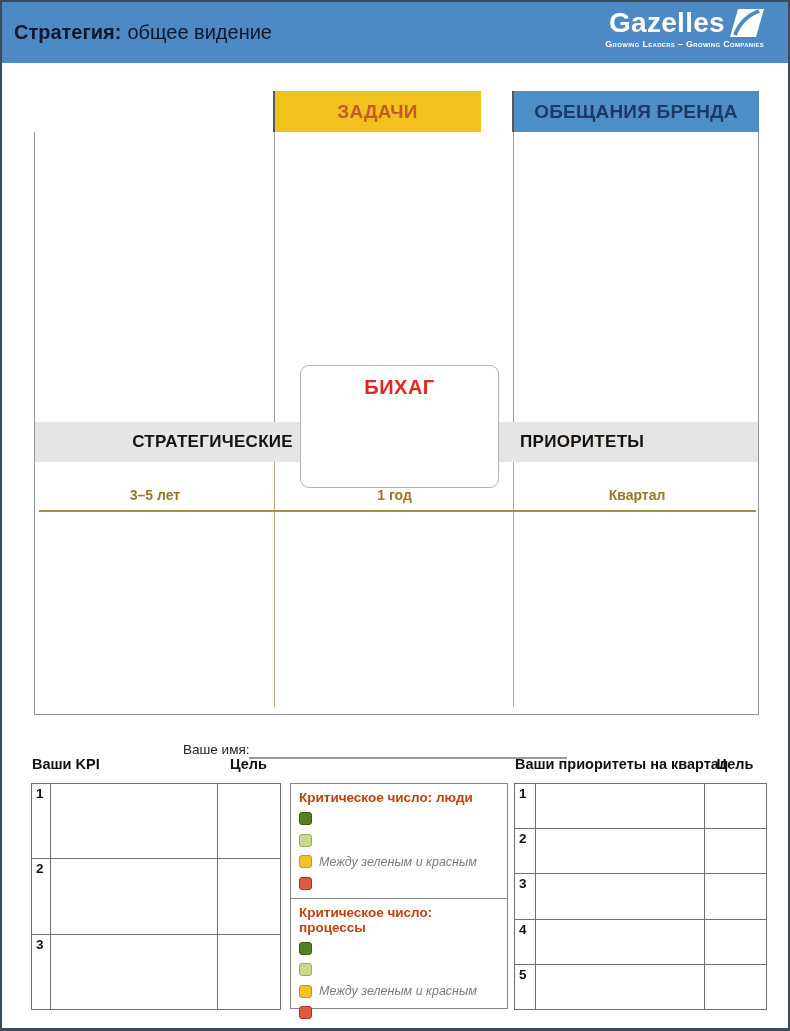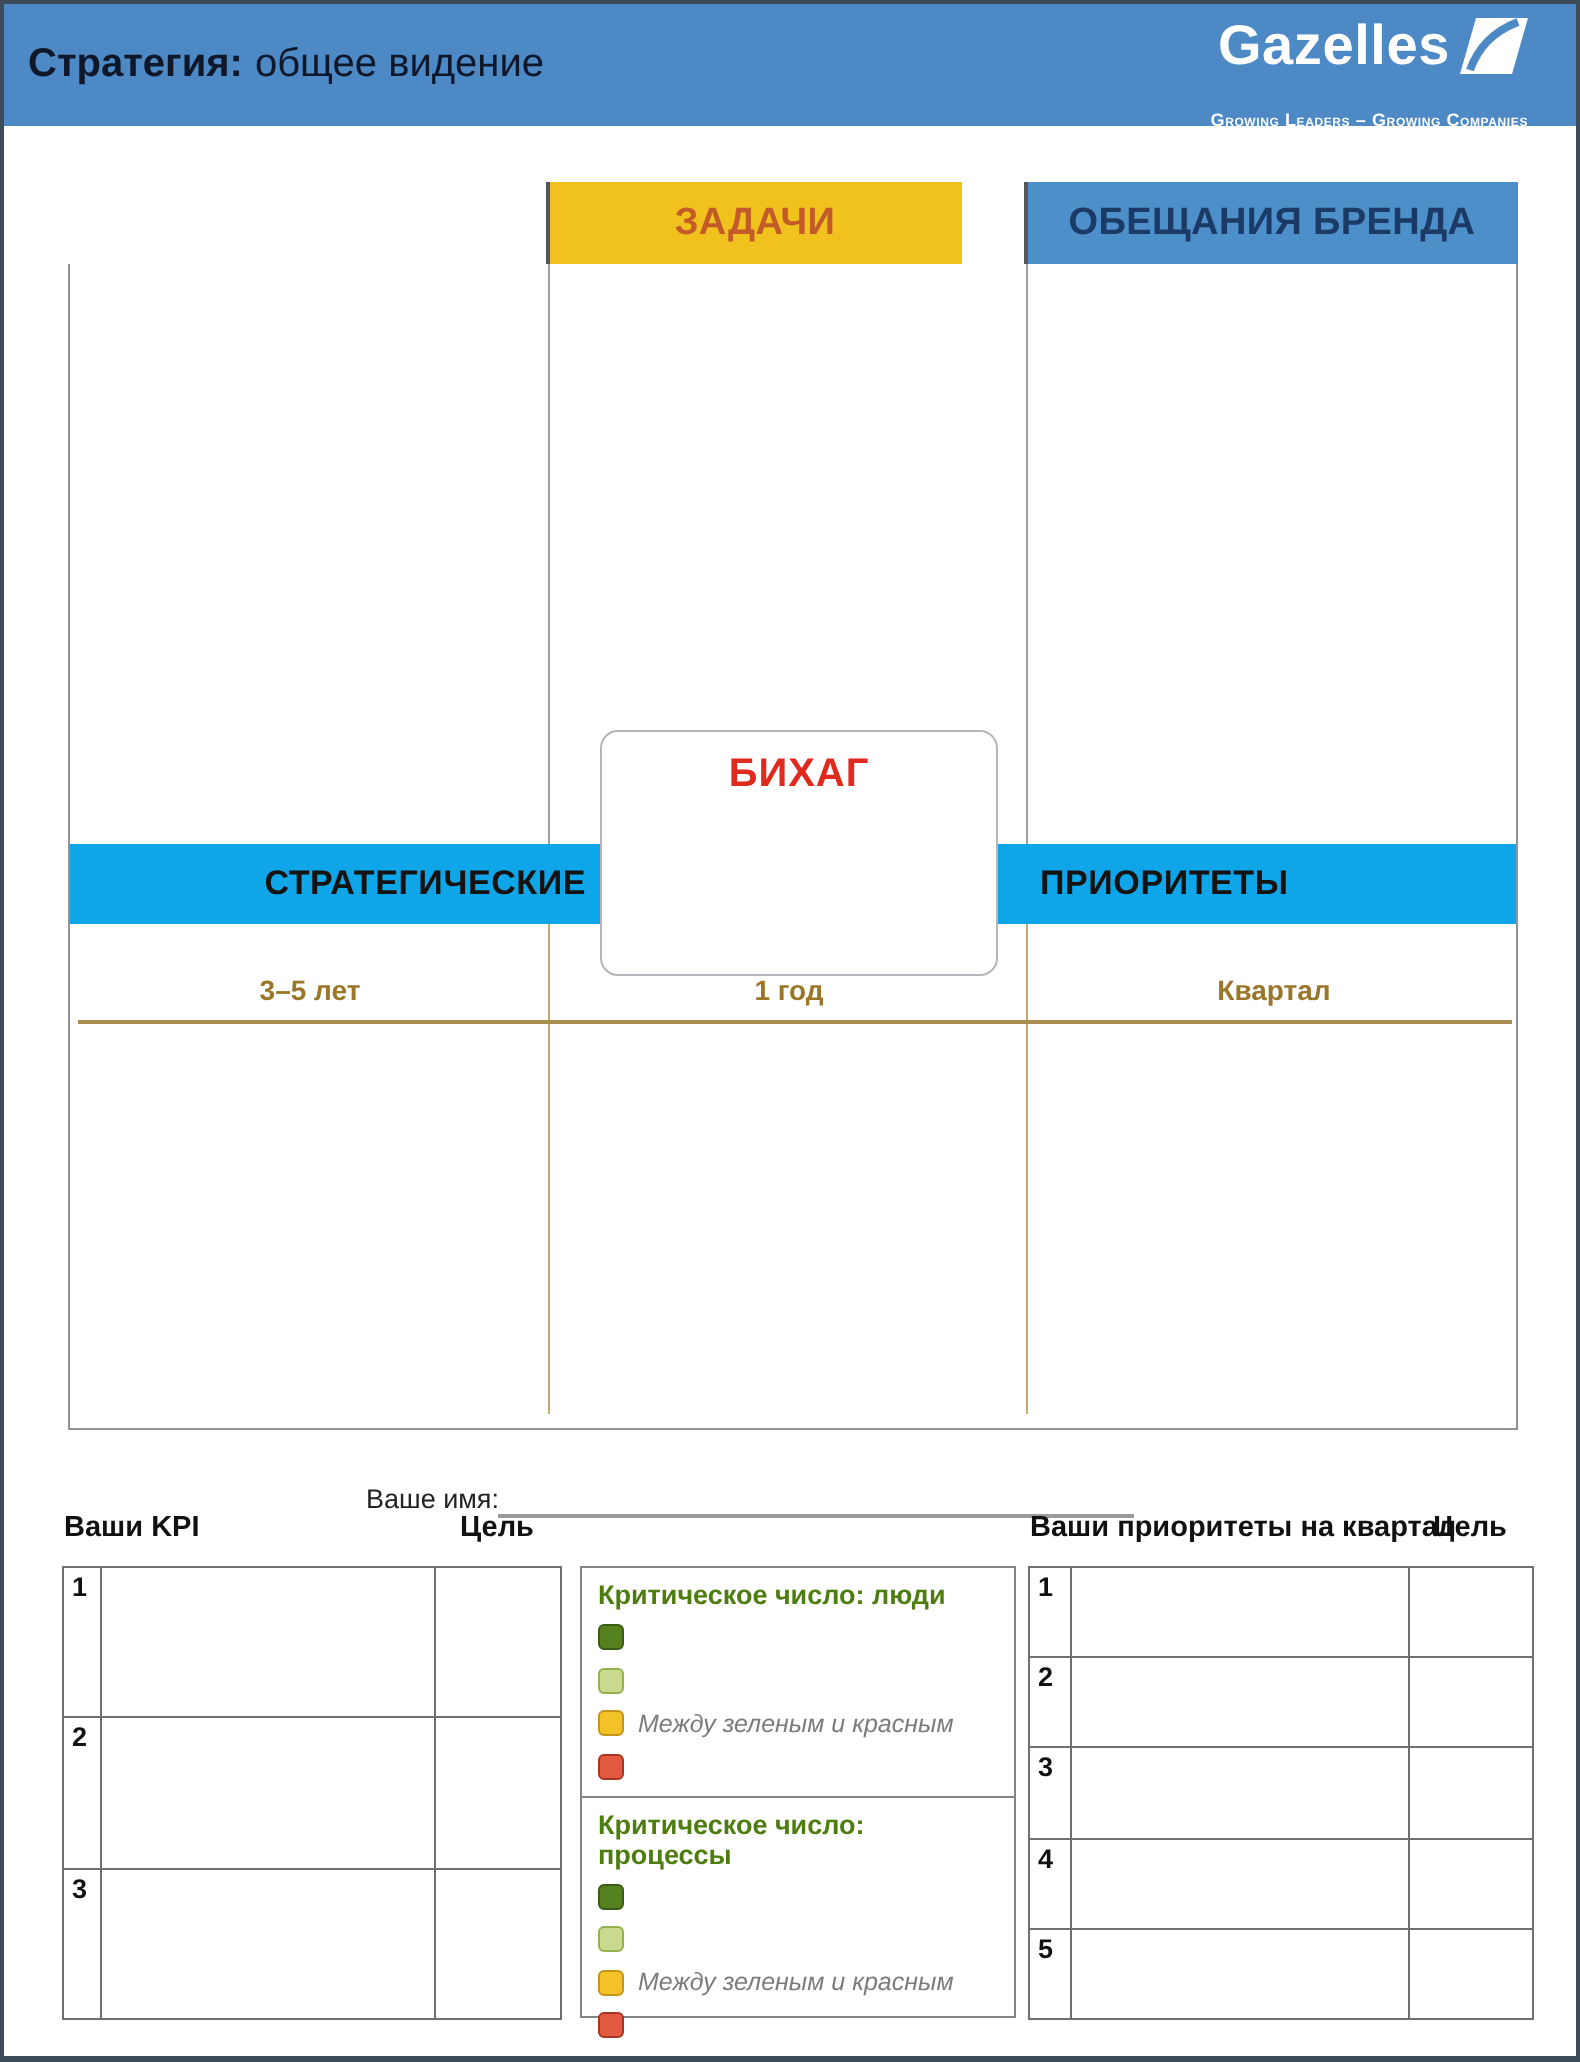--- a/index.html
+++ b/index.html
@@ -10,21 +10,21 @@
     font-family:"Liberation Sans", sans-serif; overflow:hidden;
     -webkit-font-smoothing:antialiased;
   }
 
   
   .top-bar { position:absolute; left:0; top:0; width:100%; height:61px; background:#4c89c5; }
   .page-title { position:absolute; left:12px; top:0; height:61px; display:flex; align-items:center;
     color:#0f172a; font-size:20px; }
   .page-title .t-bold { font-weight:bold; }
   .page-title .t-reg { margin-left:6px; font-weight:normal; }
-  .logo { position:absolute; right:24px; top:7px; display:flex; flex-direction:column; align-items:flex-end;gap:16px; }
+  .logo { position:absolute; right:24px; top:7px; display:flex; flex-direction:column; align-items:flex-end; }
   .logo-row { display:flex; align-items:flex-start; }
   .logo-name { color:#ffffff; font-weight:bold; font-size:28px; line-height:28px; letter-spacing:0.3px; }
   .logo-mark { margin-left:5px; }
   .logo-tagline { color:#ffffff; font-weight:bold; font-size:9px; letter-spacing:0.3px;
     font-variant:small-caps; text-transform:none; margin-top:2px; }
 
   
   .col-head { position:absolute; top:89px; height:41px; display:flex; align-items:center;
     justify-content:center; font-weight:bold; font-size:19px; letter-spacing:0.2px; }
   .col-head-1 { left:32px;  width:240px; }
@@ -73,21 +73,21 @@
   .fnum { box-sizing:border-box; border-right:1.5px solid #6f6f6f; font-weight:bold;
     font-size:13.5px; color:#111; padding:2px 0 0 4px; }
   .kpi-table .fnum { width:19px; } .prio-table .fnum { width:21px; }
   .fmid { flex:1; border-right:1.5px solid #6f6f6f; }
   .kpi-table .fgoal { width:62px; } .prio-table .fgoal { width:61px; }
 
   .legend-box { position:absolute; left:288px; width:218px; border:1.4px solid #848484;
     box-sizing:border-box; background:#fff; }
   .legend-box-1 { top:781px; height:116px; }
   .legend-box-2 { top:895.5px; height:111px; }
-  .legend-title { margin:6px 8px 3px 8px; font-weight:bold; font-size:13.5px; color:#4d7c0f; }
+  .legend-title { margin:6px 8px 3px 8px; font-weight:bold; font-size:13.5px; color:#c2410c; }
   .legend-row { display:flex; align-items:center; height:21.5px; padding-left:8px; }
   .legend-square { width:13px; height:13px; border-radius:3px; border:1.4px solid; box-sizing:border-box; }
   .legend-label { font-style:italic; color:#7b7b7b; font-size:12.5px; margin-left:7px; }
 </style>
 </head>
 <body>
 
 <div class="page">
 
   <div class="top-bar" style="background: rgb(76, 137, 197);">
@@ -109,21 +109,21 @@
 
   <div class="col-head col-head-2" style="background: rgb(241, 194, 30); color: rgb(195, 91, 40);">ЗАДАЧИ</div>
   <div class="col-head col-head-3" style="background: rgb(76, 143, 201); color: rgb(28, 58, 102);">ОБЕЩАНИЯ БРЕНДА</div>
   <div class="head-div head-div-1"></div>
   <div class="head-div head-div-2"></div>
 
   <div class="main-box">
     <div class="gray-div gray-div-1"></div>
     <div class="gray-div gray-div-2"></div>
 
-    <div class="strategic-band" style="background: #0ea5e9;">
+    <div class="strategic-band" style="background: #e5e5e5;">
       <div class="band-word band-left">СТРАТЕГИЧЕСКИЕ</div>
       <div class="band-word band-right">ПРИОРИТЕТЫ</div>
     </div>
 
     <div class="tan-div tan-div-1"></div>
     <div class="tan-div tan-div-2"></div>
 
     <div class="period period-1">3–5 лет</div>
     <div class="period period-2">1 год</div>
     <div class="period period-3">Квартал</div>

